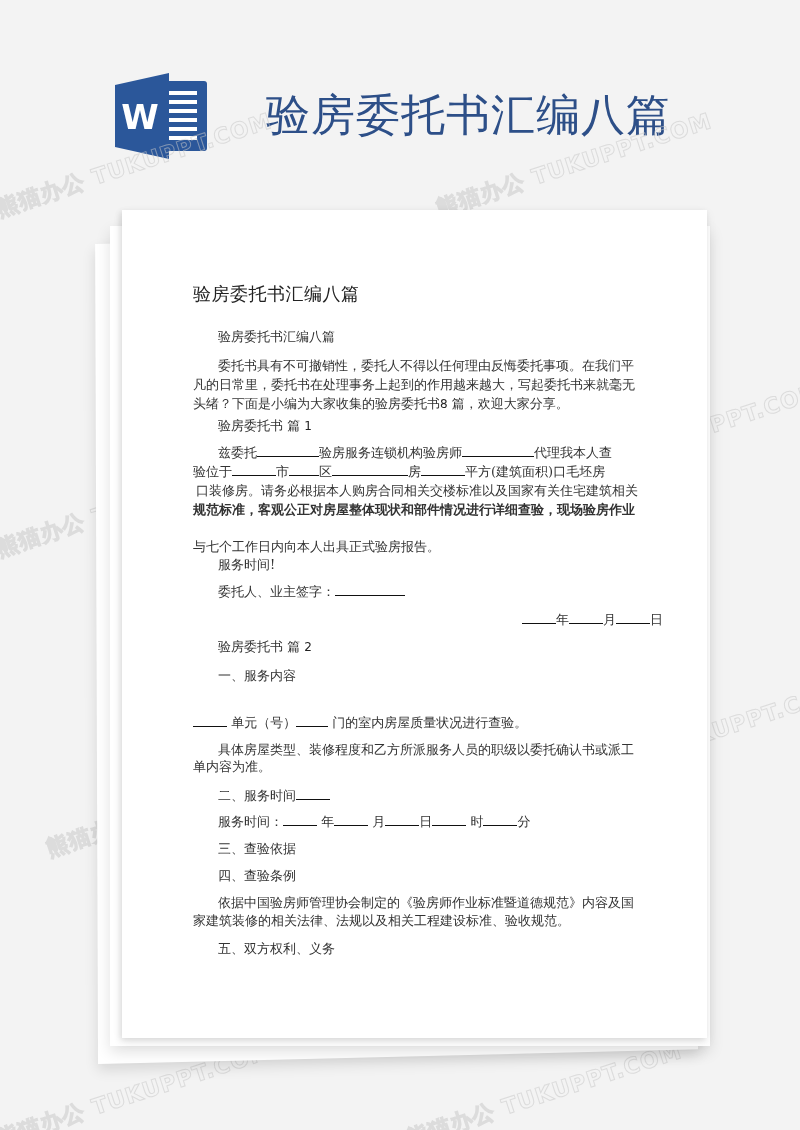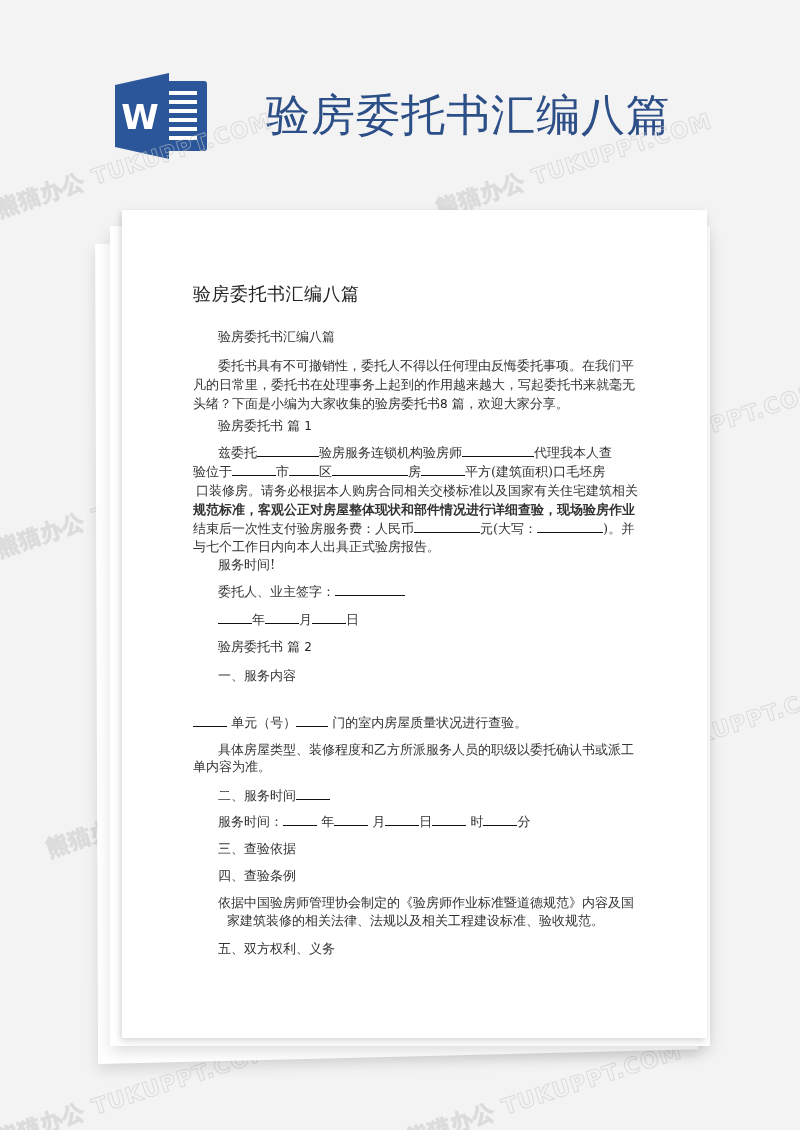--- a/index.html
+++ b/index.html
@@ -87,35 +87,34 @@
   <div class="line indent" style="top:147px;">委托书具有不可撤销性，委托人不得以任何理由反悔委托事项。在我们平</div>
   <div class="line" style="top:166px;">凡的日常里，委托书在处理事务上起到的作用越来越大，写起委托书来就毫无</div>
   <div class="line" style="top:185px;"><span>头绪？下面是小编为大家收集的验房委托书</span><span class="num">8</span><span> 篇，欢迎大家分享。</span></div>
 
   <div class="line indent" style="top:207px;"><span>验房委托书 篇</span> <span class="num">1</span></div>
 
   <div class="line indent" style="top:234px;"><span>兹委托</span><span class="blank" style="width:62px"></span><span>验房服务连锁机构验房师</span><span class="blank" style="width:72px"></span><span>代理我本人查</span></div>
   <div class="line" style="top:253px;"><span>验位于</span><span class="blank" style="width:44px"></span><span>市</span><span class="blank" style="width:30px"></span><span>区</span><span class="blank" style="width:76px"></span><span>房</span><span class="blank" style="width:44px"></span><span>平方(建筑面积)口毛坯房</span></div>
   <div class="line" style="top:272px;text-align:right;">口装修房。请务必根据本人购房合同相关交楼标准以及国家有关住宅建筑相关</div>
   <div class="line" style="top:291px;font-weight:bold;">规范标准，客观公正对房屋整体现状和部件情况进行详细查验，现场验房作业</div>
-  <div class="line" style="top:310px;"><span>结束后一次性支付验房服务费：人民币</span><span class="blank" style="width:66px"></span><span>元(大写：</span><span class="blank" style="width:66px"></span><span>)。并</span></div>
   <div class="line" style="top:319px; top:328px;">与七个工作日内向本人出具正式验房报告。</div>
 
   <div class="line indent" style="top:346px;">服务时间!</div>
   <div class="line indent" style="top:373px;"><span>委托人、业主签字：</span><span class="blank" style="width:70px"></span></div>
-  <div class="line indent" style="top:401px;"><span class="blank" style="width:34px"></span><span>年</span><span class="blank" style="width:34px"></span><span>月</span><span class="blank" style="width:34px"></span><span>日</span></div>
+  <div class="line indent" style="top:401px;text-align:right;"><span class="blank" style="width:34px"></span><span>年</span><span class="blank" style="width:34px"></span><span>月</span><span class="blank" style="width:34px"></span><span>日</span></div>
 
   <div class="line indent" style="top:428px;"><span>验房委托书 篇</span> <span class="num">2</span></div>
   <div class="line indent" style="top:457px;">一、服务内容</div>
 
   <div class="line" style="top:504px;"><span class="blank" style="width:34px"></span><span> 单元（号）</span><span class="blank" style="width:32px"></span><span> 门的室内房屋质量状况进行查验。</span></div>
 
   <div class="line indent" style="top:531px;">具体房屋类型、装修程度和乙方所派服务人员的职级以委托确认书或派工</div>
   <div class="line" style="top:548px;">单内容为准。</div>
 
   <div class="line indent" style="top:577px;"><span>二、服务时间</span><span class="blank" style="width:34px"></span></div>
   <div class="line indent" style="top:603px;"><span>服务时间：</span><span class="blank" style="width:34px"></span><span> 年</span><span class="blank" style="width:34px"></span><span> 月</span><span class="blank" style="width:34px"></span><span>日</span><span class="blank" style="width:34px"></span><span> 时</span><span class="blank" style="width:34px"></span><span>分</span></div>
   <div class="line indent" style="top:630px;">三、查验依据</div>
   <div class="line indent" style="top:657px;">四、查验条例</div>
   <div class="line indent" style="top:684px;">依据中国验房师管理协会制定的《验房师作业标准暨道德规范》内容及国</div>
-  <div class="line" style="top:702px;text-align:center;">家建筑装修的相关法律、法规以及相关工程建设标准、验收规范。</div>
+  <div class="line" style="top:702px;">家建筑装修的相关法律、法规以及相关工程建设标准、验收规范。</div>
   <div class="line indent" style="top:730px;">五、双方权利、义务</div>
 </div>
 
 </body></html>

